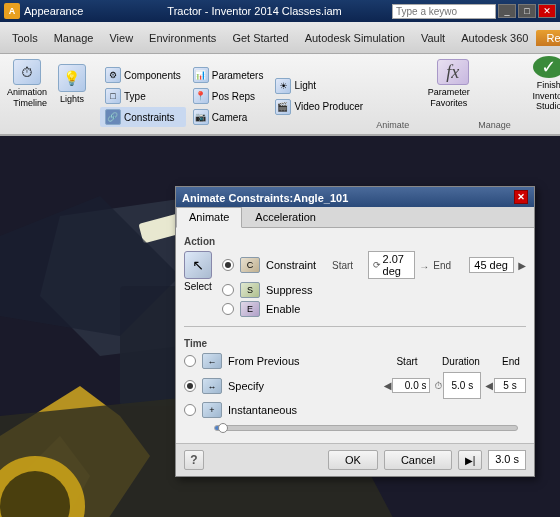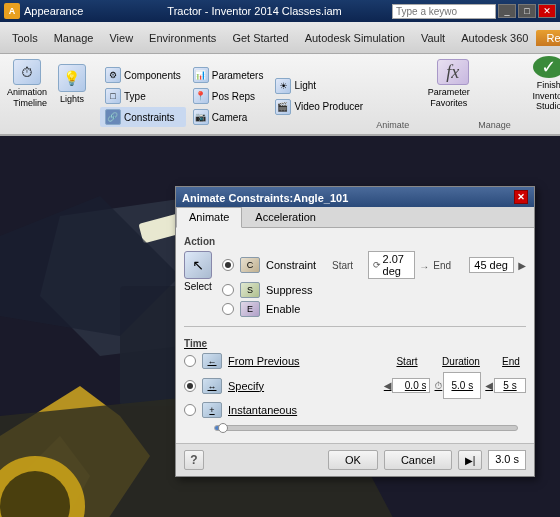--- a/index.html
+++ b/index.html
@@ -318,21 +318,20 @@
       font-size: 10px;
       color: #555;
     }
     .divider {
       height: 1px;
       background: #bbb;
       margin: 6px 0;
     }
     .time-section {
       margin-top: 11px;
-      text-decoration: underline;
     }
     .time-row {
       display: flex;
       align-items: center;
       gap: 6px;
       margin-bottom: 3px;
     }
     .slider-track {
       flex: 1;
       height: 6px;

